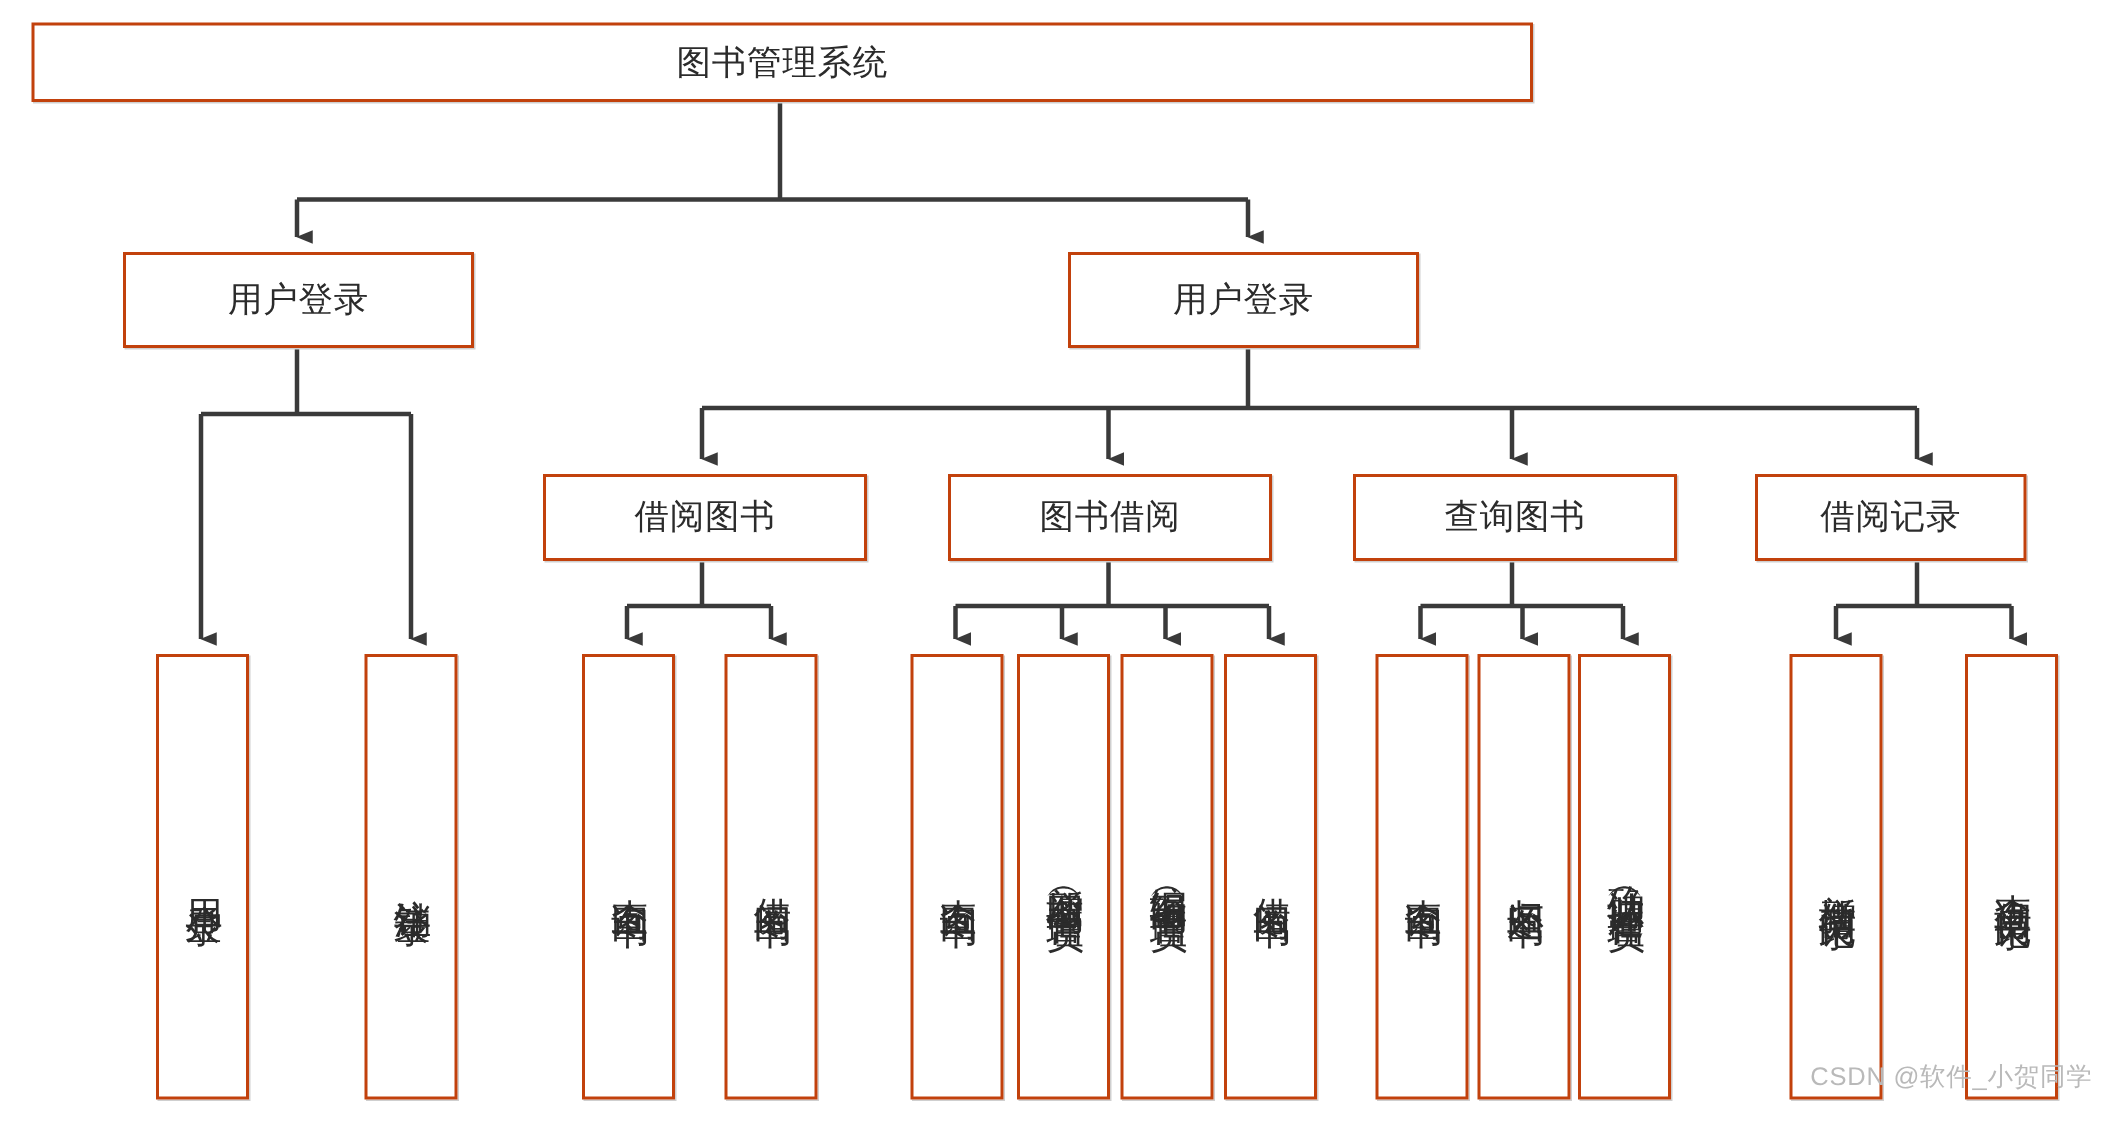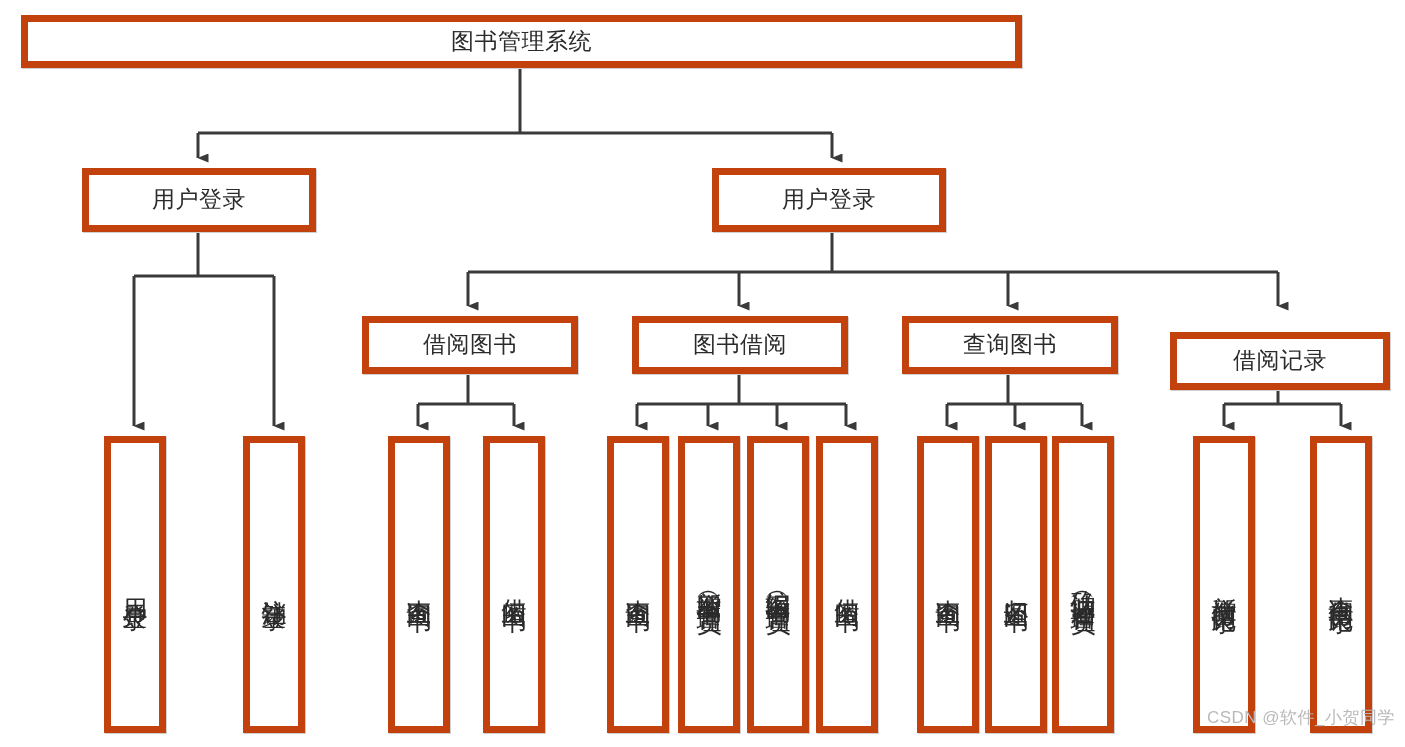--- a/index.html
+++ b/index.html
@@ -23,21 +23,21 @@
     left: 0;
     top: 0;
     width: 1405px;
     height: 747px;
     pointer-events: none;
   }
   .node {
     position: absolute;
     box-sizing: border-box;
     background: #ffffff;
-    border: 7px solid #c2410c;
+    border: 2px solid #c2410c;
     display: flex;
     align-items: center;
     justify-content: center;
     box-shadow: 1px 1px 0 0 #cfcfcf;
   }
   .node .label {
     color: #2b2b2b;
     line-height: 1.12;
     text-align: center;
     white-space: pre;
@@ -139,21 +139,21 @@
 
   <div class="node horiz" style="left:362px; top:316px; width:216px; height:58px;">
     <span class="label">借阅图书</span>
   </div>
   <div class="node horiz" style="left:632px; top:316px; width:216px; height:58px;">
     <span class="label">图书借阅</span>
   </div>
   <div class="node horiz" style="left:902px; top:316px; width:216px; height:58px;">
     <span class="label">查询图书</span>
   </div>
-  <div class="node horiz" style="left:1170px; top:332px; width:220px; height:58px;">
+  <div class="node horiz" style="left:1170px; top:316px; width:181px; height:58px;">
     <span class="label">借阅记录</span>
   </div>
 
   <div class="node vert" style="left:104px; top:436px; width:62px; height:297px;">
     <span class="label">用户登录</span>
   </div>
   <div class="node vert" style="left:243px; top:436px; width:62px; height:297px;">
     <span class="label">注销登录</span>
   </div>
 

